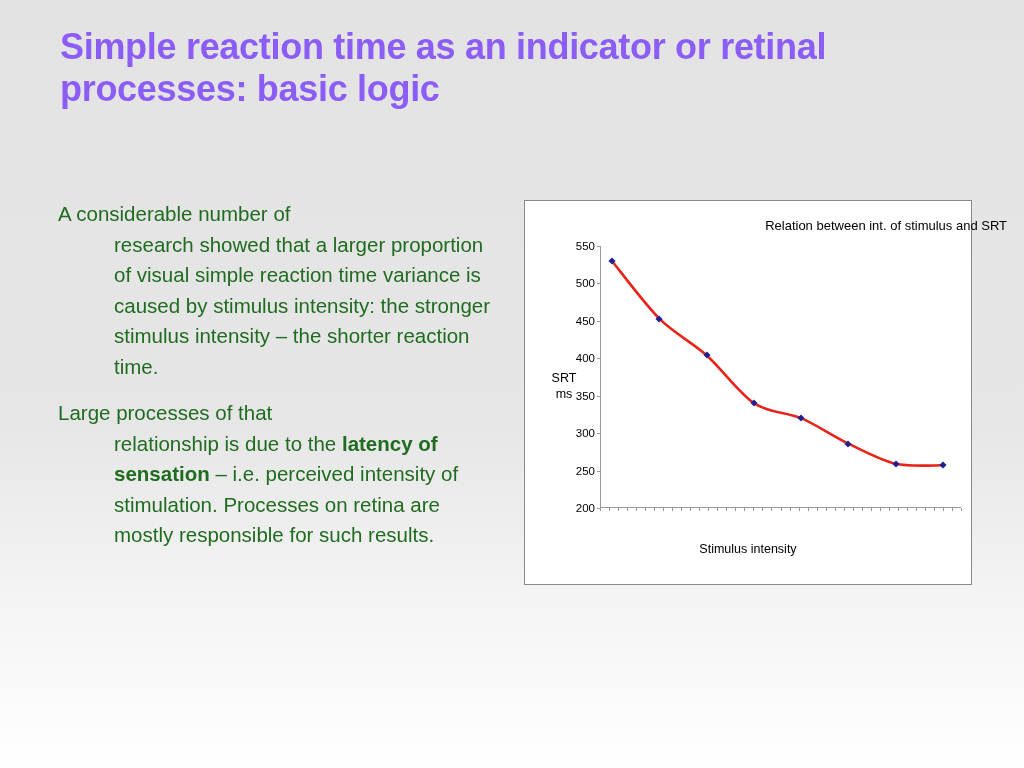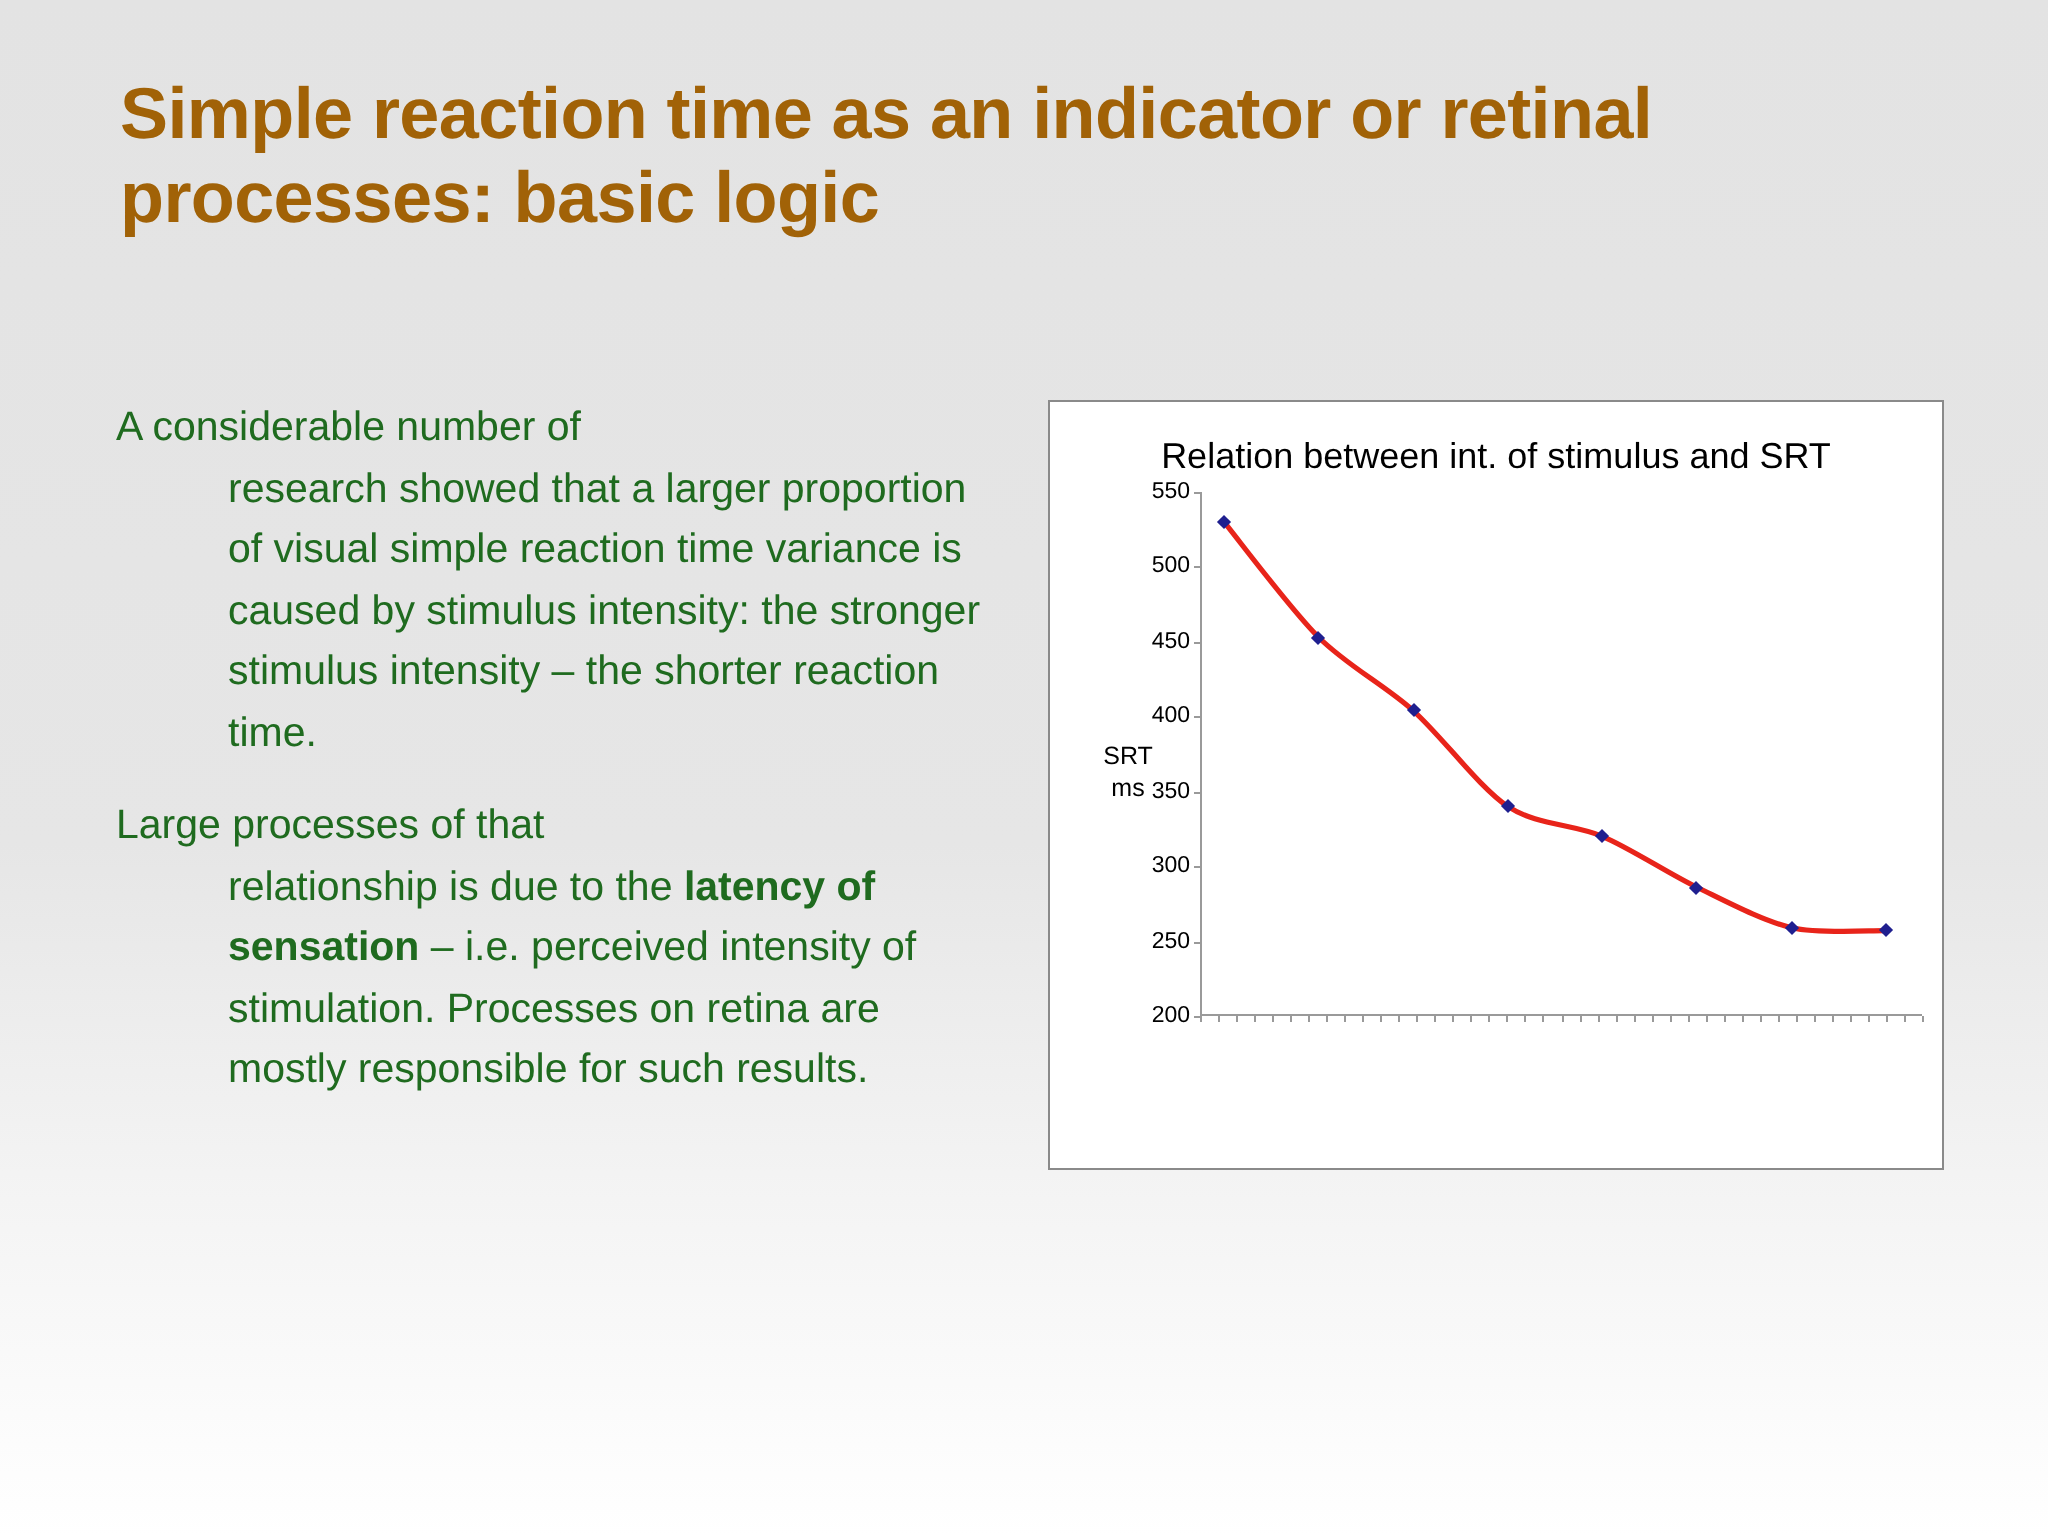--- a/index.html
+++ b/index.html
@@ -14,23 +14,23 @@
     overflow: hidden;
   }
   .slide {
     position: relative;
     width: 1024px;
     height: 768px;
   }
   .title {
     position: absolute;
     left: 60px;
-    top: 36px;
+    top: 26px;
     width: 900px;
-    color: #a16207;
+    color: #8b5cf6;
     font-size: 36px;
     font-weight: bold;
     line-height: 1.18;
     letter-spacing: -0.3px;
   }
   .body-col {
     position: absolute;
     left: 58px;
     top: 183px;
     width: 440px;
@@ -61,23 +61,24 @@
     height: 385px;
     background: #ffffff;
     border: 1px solid #8a8a8a;
     box-sizing: border-box;
   }
   .chart-title {
     position: absolute;
     top: 17px;
     left: 0;
     width: 100%;
-    text-align: center;
-    font-size: 18px;
-    color: #000;
+    text-align: right;
+    font-size: 13px;
+    color: #000;
+    padding-left: 36px;
   }
   .plot-wrap {
     position: absolute;
     left: 0;
     top: 45px;
     width: 448px;
     height: 300px;
   }
   .y-axis-label {
     position: absolute;
@@ -260,15 +261,16 @@
           <div class="marker" style="left: 59.2857px; top: 72.6114px; background: rgb(31, 31, 143);"></div>
           <div class="marker" style="left: 106.571px; top: 109.291px; background: rgb(31, 31, 143);"></div>
           <div class="marker" style="left: 153.857px; top: 157.2px; background: rgb(31, 31, 143);"></div>
           <div class="marker" style="left: 201.143px; top: 172.171px; background: rgb(31, 31, 143);"></div>
           <div class="marker" style="left: 248.429px; top: 197.623px; background: rgb(31, 31, 143);"></div>
           <div class="marker" style="left: 295.714px; top: 217.834px; background: rgb(31, 31, 143);"></div>
           <div class="marker" style="left: 343px; top: 219.331px; background: rgb(31, 31, 143);"></div>
         </div>
     </div>
 
+    <div class="x-axis-label">Stimulus intensity</div>
   </div>
 
 </div>
 
 </body></html>

